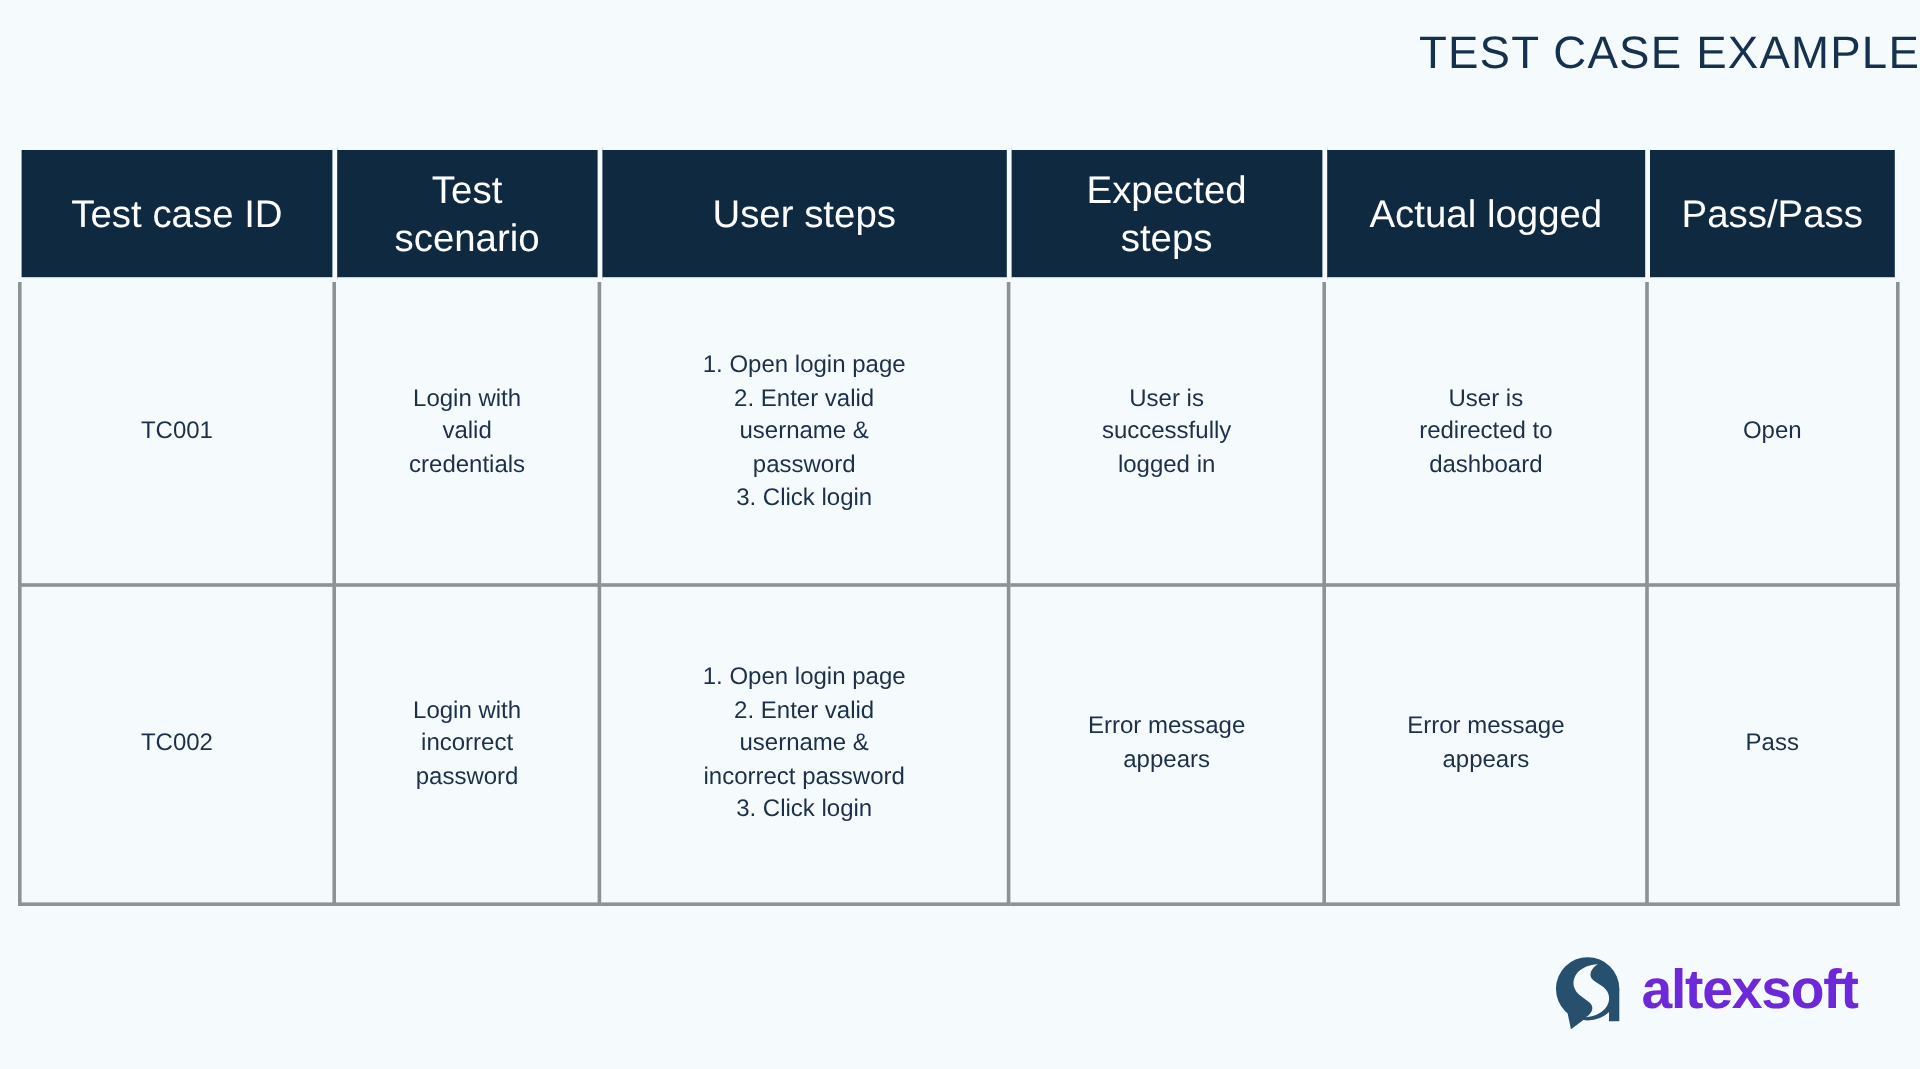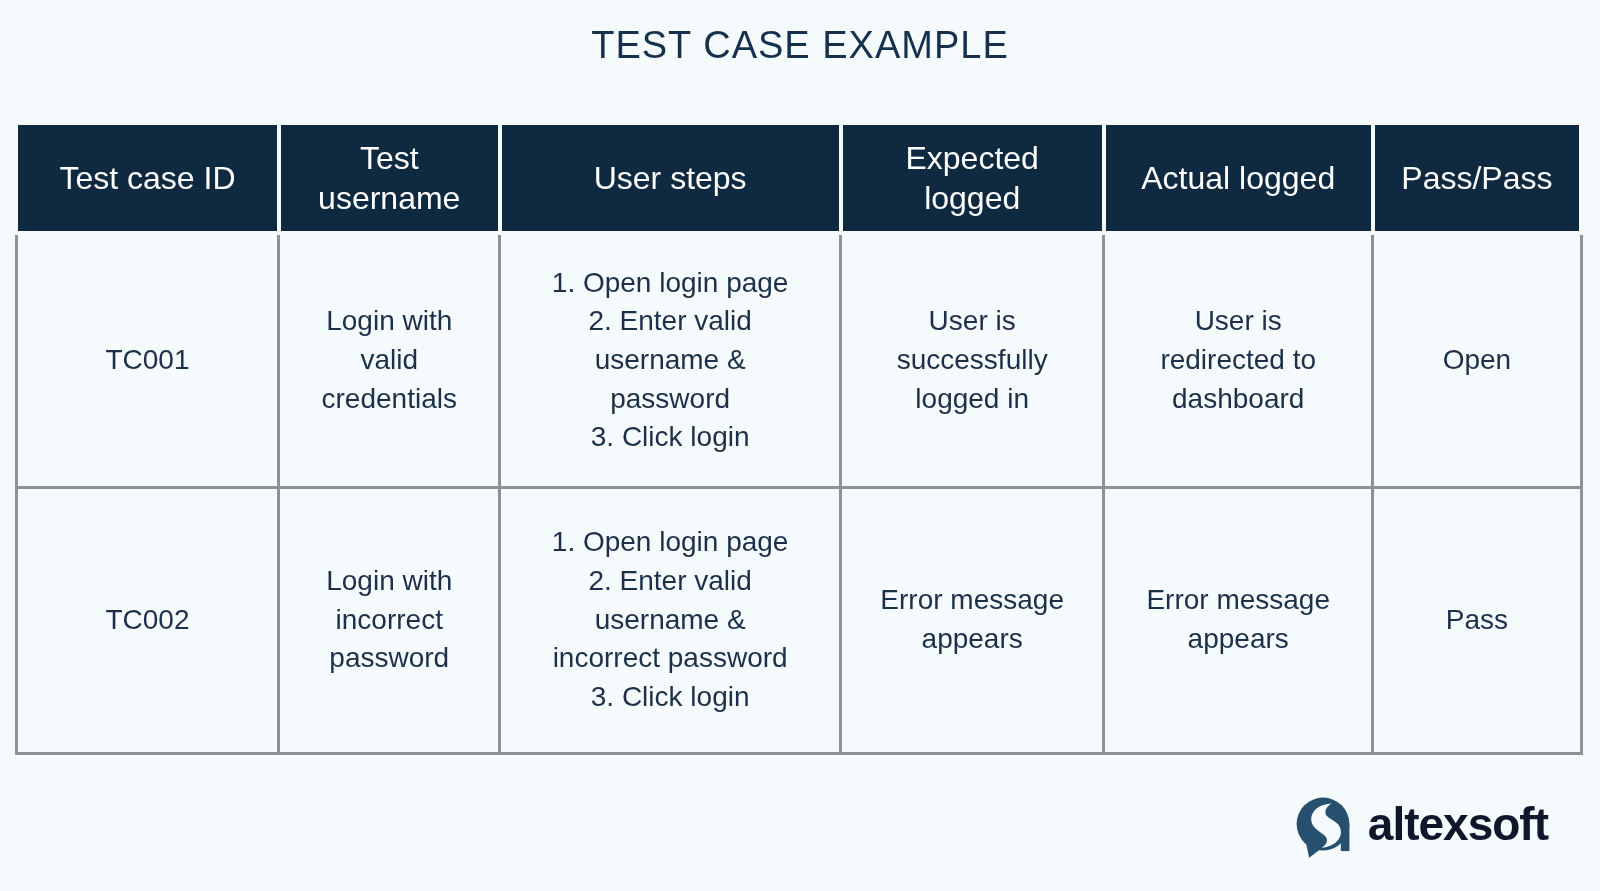--- a/index.html
+++ b/index.html
@@ -9,21 +9,21 @@
     background: #f5fafc;
     font-family: "Liberation Sans", sans-serif;
     color: #1c3049;
     overflow: hidden;
     position: relative;
   }
   .title {
     position: absolute;
     top: 24px; left: 0;
     width: 100%;
-    text-align: center;
+    text-align: right;
     font-size: 38px;
     font-weight: 400;
     letter-spacing: 1px;
     color: #16314e;
   }
   .table-wrap {
     position: absolute;
     left: 14px; top: 121px;
     width: 1569px;
   }
@@ -40,21 +40,21 @@
     height: 110px;
     text-align: center;
     vertical-align: middle;
     border: 4px solid #f5fafc;
     white-space: pre-line;
     line-height: 1.25;
     padding: 0 6px;
   }
   table.testcase td {
     border: 3px solid #8d9296;
-    font-size: 28px;
+    font-size: 20px;
     text-align: center;
     vertical-align: middle;
     white-space: pre-line;
     line-height: 1.38;
     padding: 8px 18px;
     color: #1c3049;
   }
   tr.row-1 td { height: 254px; }
   tr.row-2 td { height: 266px; }
   td.steps-cell {
@@ -67,21 +67,21 @@
     right: 52px; bottom: 30px;
     display: flex;
     align-items: center;
     gap: 10px;
   }
   .logo-mark { width: 66px; height: 70px; display: block; }
   .logo-text {
     font-size: 46px;
     font-weight: 700;
     letter-spacing: -1px;
-    color: #0f172a;
+    color: #6d28d9;
     line-height: 1;
     padding-bottom: 4px;
   }
 </style>
 </head>
 <body>
 
 <div class="title">TEST CASE EXAMPLE</div>
 
 <div class="table-wrap">
@@ -91,24 +91,24 @@
       <col style="width:14.1%">
       <col style="width:21.8%">
       <col style="width:16.8%">
       <col style="width:17.2%">
       <col style="width:13.3%">
     </colgroup>
     <thead>
       <tr>
         <th>Test case ID</th>
         <th>Test
-username</th>
+scenario</th>
         <th>User steps</th>
         <th>Expected
-logged</th>
+steps</th>
         <th>Actual logged</th>
         <th>Pass/Pass</th>
       </tr>
     </thead>
     <tbody>
       <tr class="row-1">
         <td>TC001</td>
         <td>Login with
 valid
 credentials</td>

